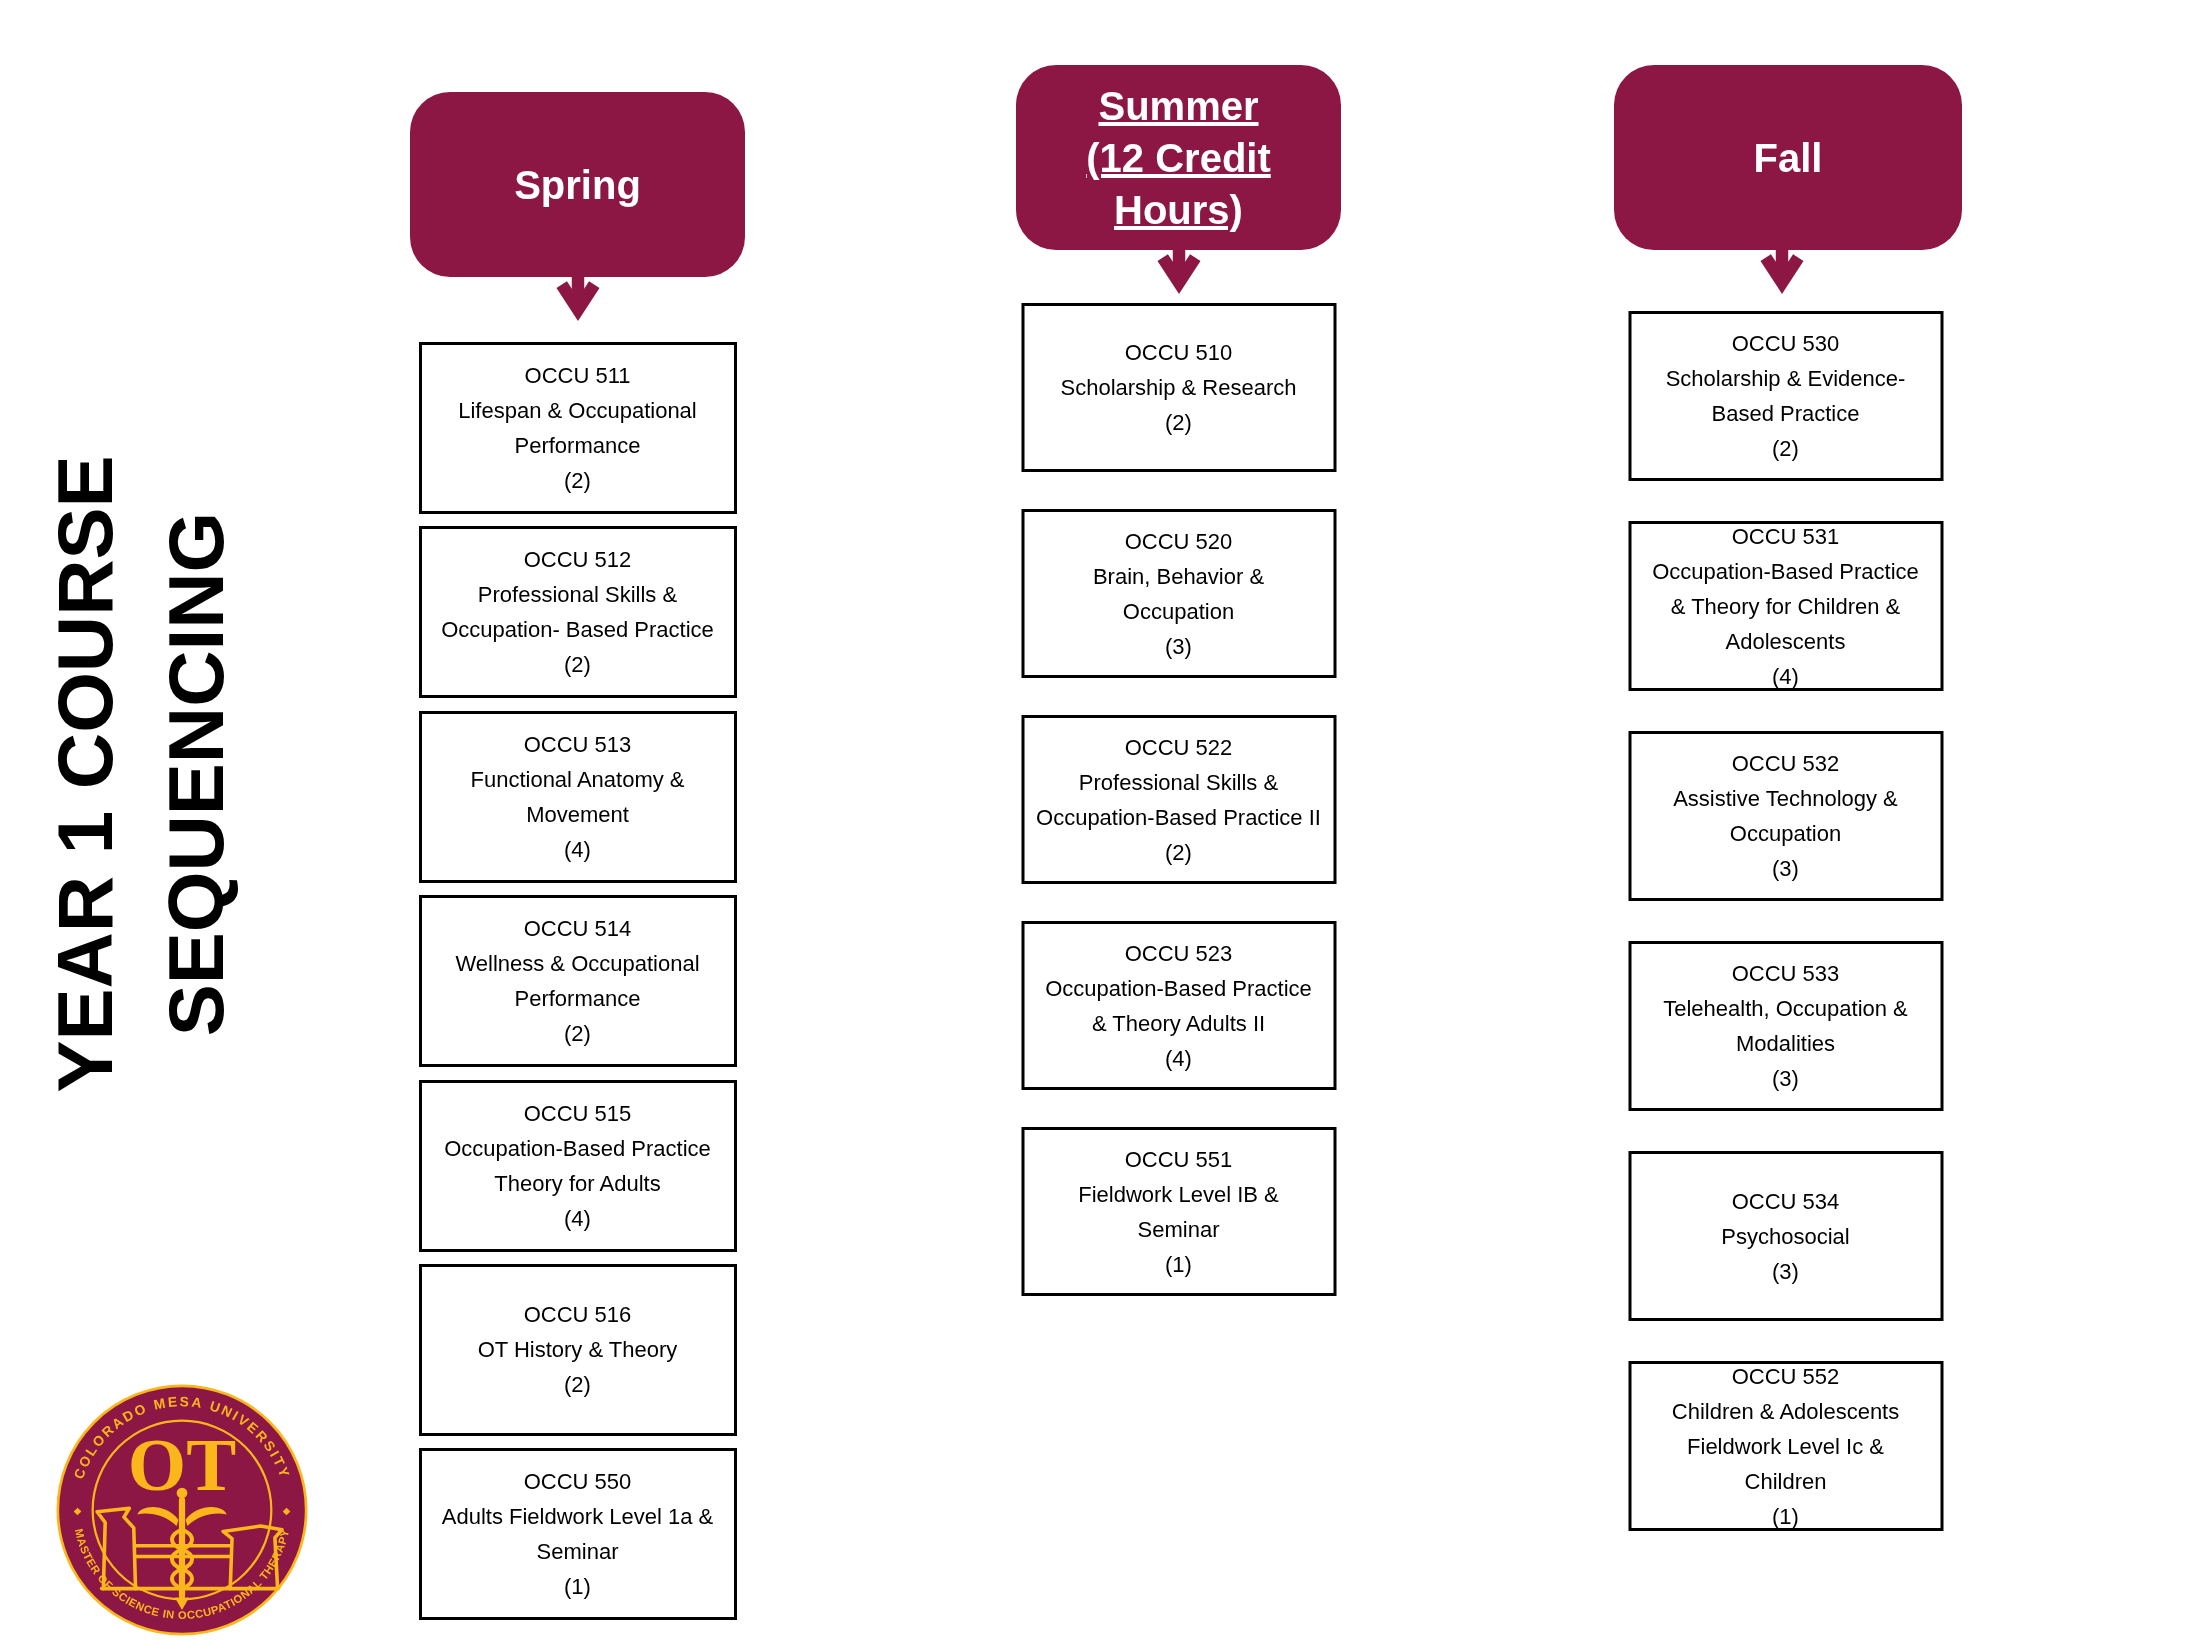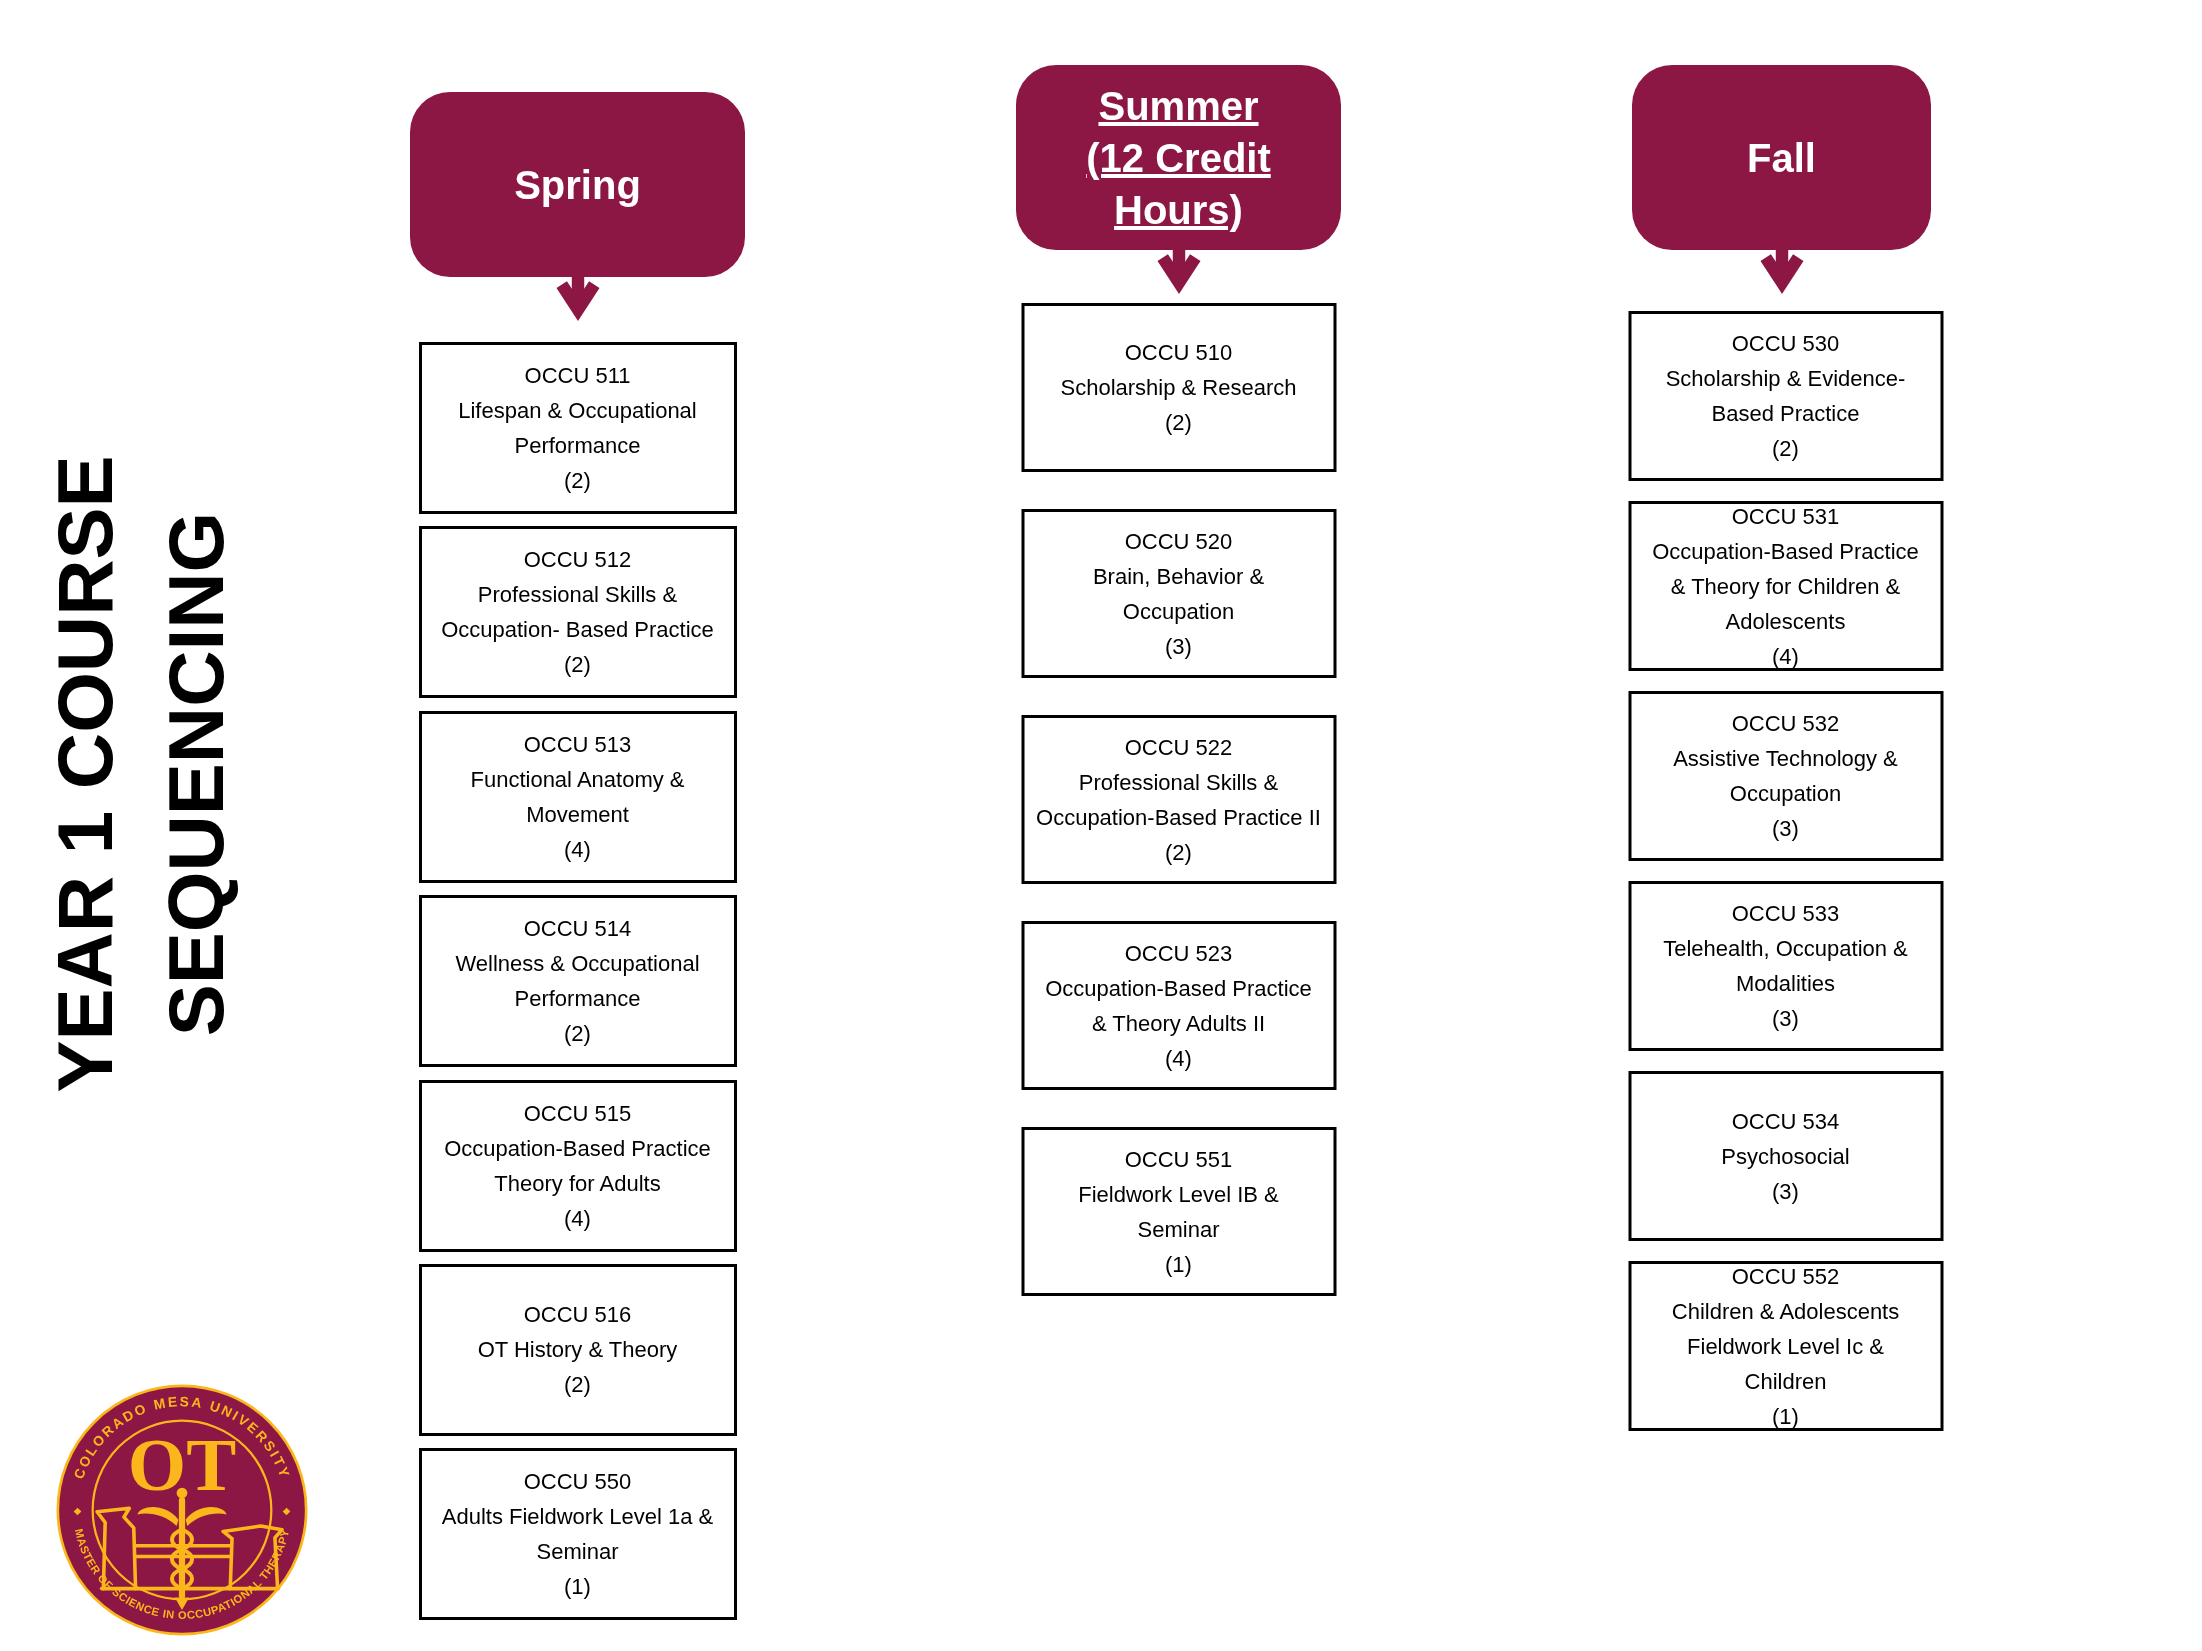--- a/index.html
+++ b/index.html
@@ -156,28 +156,28 @@
         </div>
         <div class="course-box" style="height: 169px;">
           <div>OCCU 551</div>
           <div>Fieldwork Level IB &amp;</div>
           <div>Seminar</div>
           <div>(1)</div>
         </div>
       </div>
     </section>
     <section class="column" style="left: 1614px;">
-      <div class="semester-header" style="width: 299px; gap: 8px;">
+      <div class="semester-header" style="width: 348px; gap: 8px;">
         <div>Fall</div>
       </div>
       <svg class="down-arrow" width="46" height="54" viewBox="0 0 48 56">
         <path d="M24 2 V 28" stroke-width="13"></path>
         <path d="M7 14 L24 40 L41 14" stroke-width="13"></path>
       </svg>
-      <div class="course-list" style="top: 311px; width: 315px; gap: 20px; padding-left: 8px;">
+      <div class="course-list" style="top: 311px; width: 315px; gap: 40px; padding-left: 8px;">
         <div class="course-box" style="height: 170px;">
           <div>OCCU 530</div>
           <div>Scholarship &amp; Evidence-</div>
           <div>Based Practice</div>
           <div>(2)</div>
         </div>
         <div class="course-box" style="height: 170px;">
           <div>OCCU 531</div>
           <div>Occupation-Based Practice</div>
           <div>&amp; Theory for Children &amp;</div>

